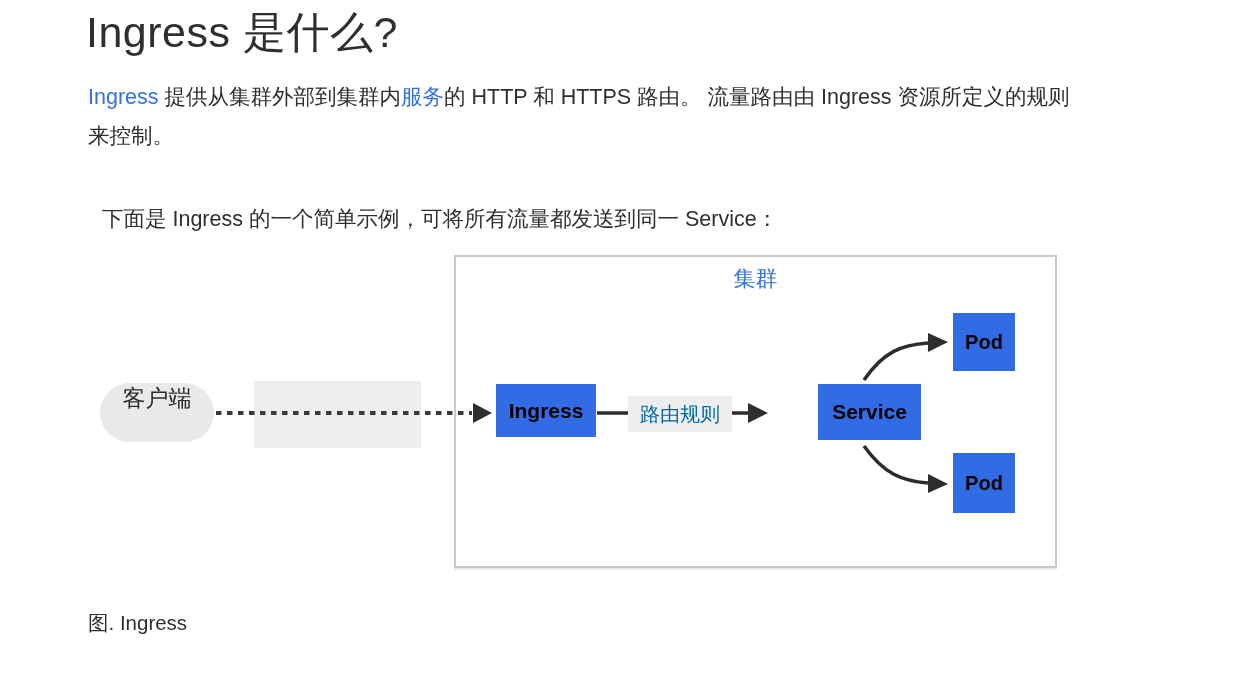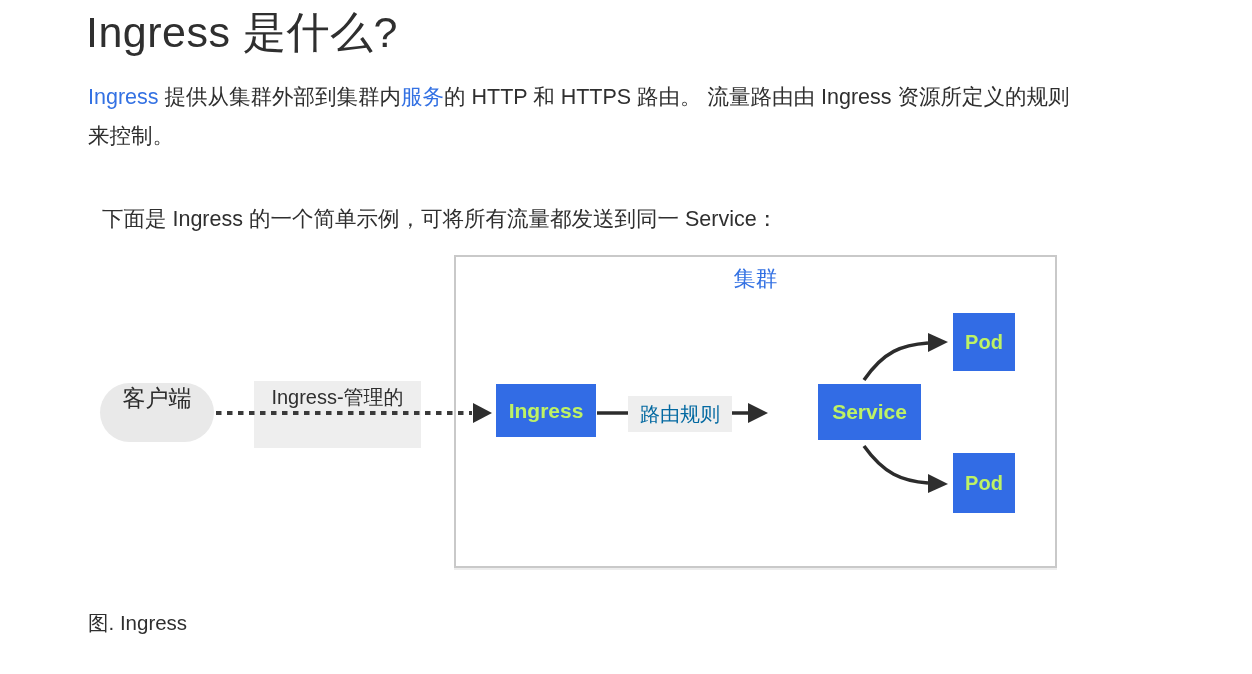--- a/index.html
+++ b/index.html
@@ -70,21 +70,21 @@
   .client-pill {
     left: 100px; top: 383px; width: 114px; height: 59px;
     background: var(--pill-bg, #e9e9e9);
     border-radius: 30px;
     display: flex; align-items: flex-start; justify-content: center;
     font-size: 23px; font-weight: 500; color: #2b2b2b;
     z-index: 3;
   }
   .node {
     background: var(--box-blue, #326ce5);
-    color: #bef264;
+    color: #000000;
     display: flex; align-items: center; justify-content: center;
     font-weight: 600;
     z-index: 3;
   }
   .node-ingress { left: 496px; top: 384px; width: 100px; height: 53px; font-size: 21px; }
   .node-service { left: 770px; top: 384px; width: 103px; height: 56px; font-size: 21px; margin-left: 48px; }
   .node-pod-top { left: 953px; top: 313px; width: 62px; height: 58px; font-size: 20px; }
   .node-pod-bottom { left: 953px; top: 453px; width: 62px; height: 60px; font-size: 20px; }
   .route-label {
     left: 628px; top: 396px; width: 104px; height: 36px;
@@ -113,21 +113,20 @@
   <polygon points="473,403 492,413 473,423" fill="#2e2e2e"></polygon>
   <path d="M597 413 H748" stroke="#2c2c2c" stroke-width="3.5" fill="none"></path>
   <polygon points="748,403 768,413 748,423" fill="#2e2e2e"></polygon>
   <path d="M864 380 C 884 351 902 345 928 343" stroke="#2c2c2c" stroke-width="3.5" fill="none"></path>
   <polygon points="928,333 948,342 928,352" fill="#2e2e2e"></polygon>
   <path d="M864 446 C 884 474 902 481 928 483" stroke="#2c2c2c" stroke-width="3.5" fill="none"></path>
   <polygon points="928,474 948,484 928,493" fill="#2e2e2e"></polygon>
 </svg>
 
 <div class="abs lb-text">
-  <div>Ingress-管理的</div>
 </div>
 
 <div class="abs client-pill">
   <span>客户端</span>
 </div>
 
 <div class="abs node node-ingress">
   <span>Ingress</span>
 </div>
 

